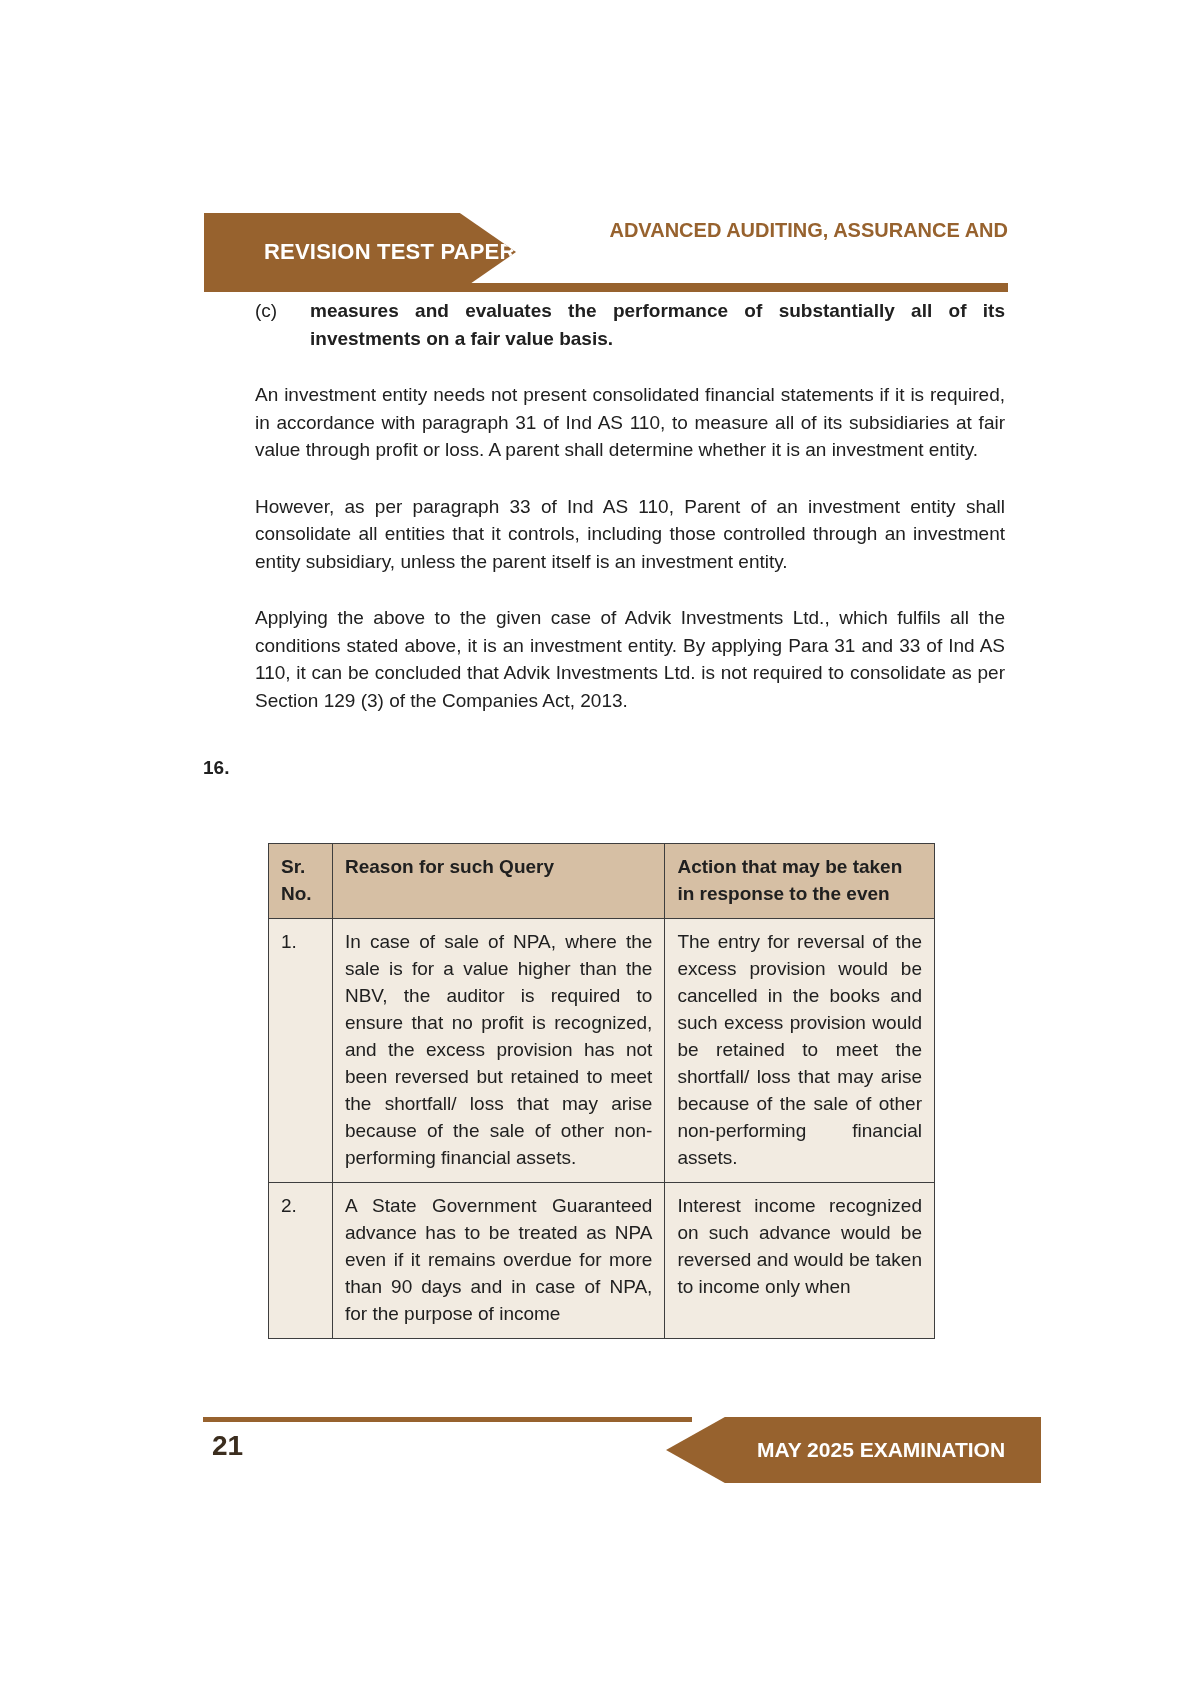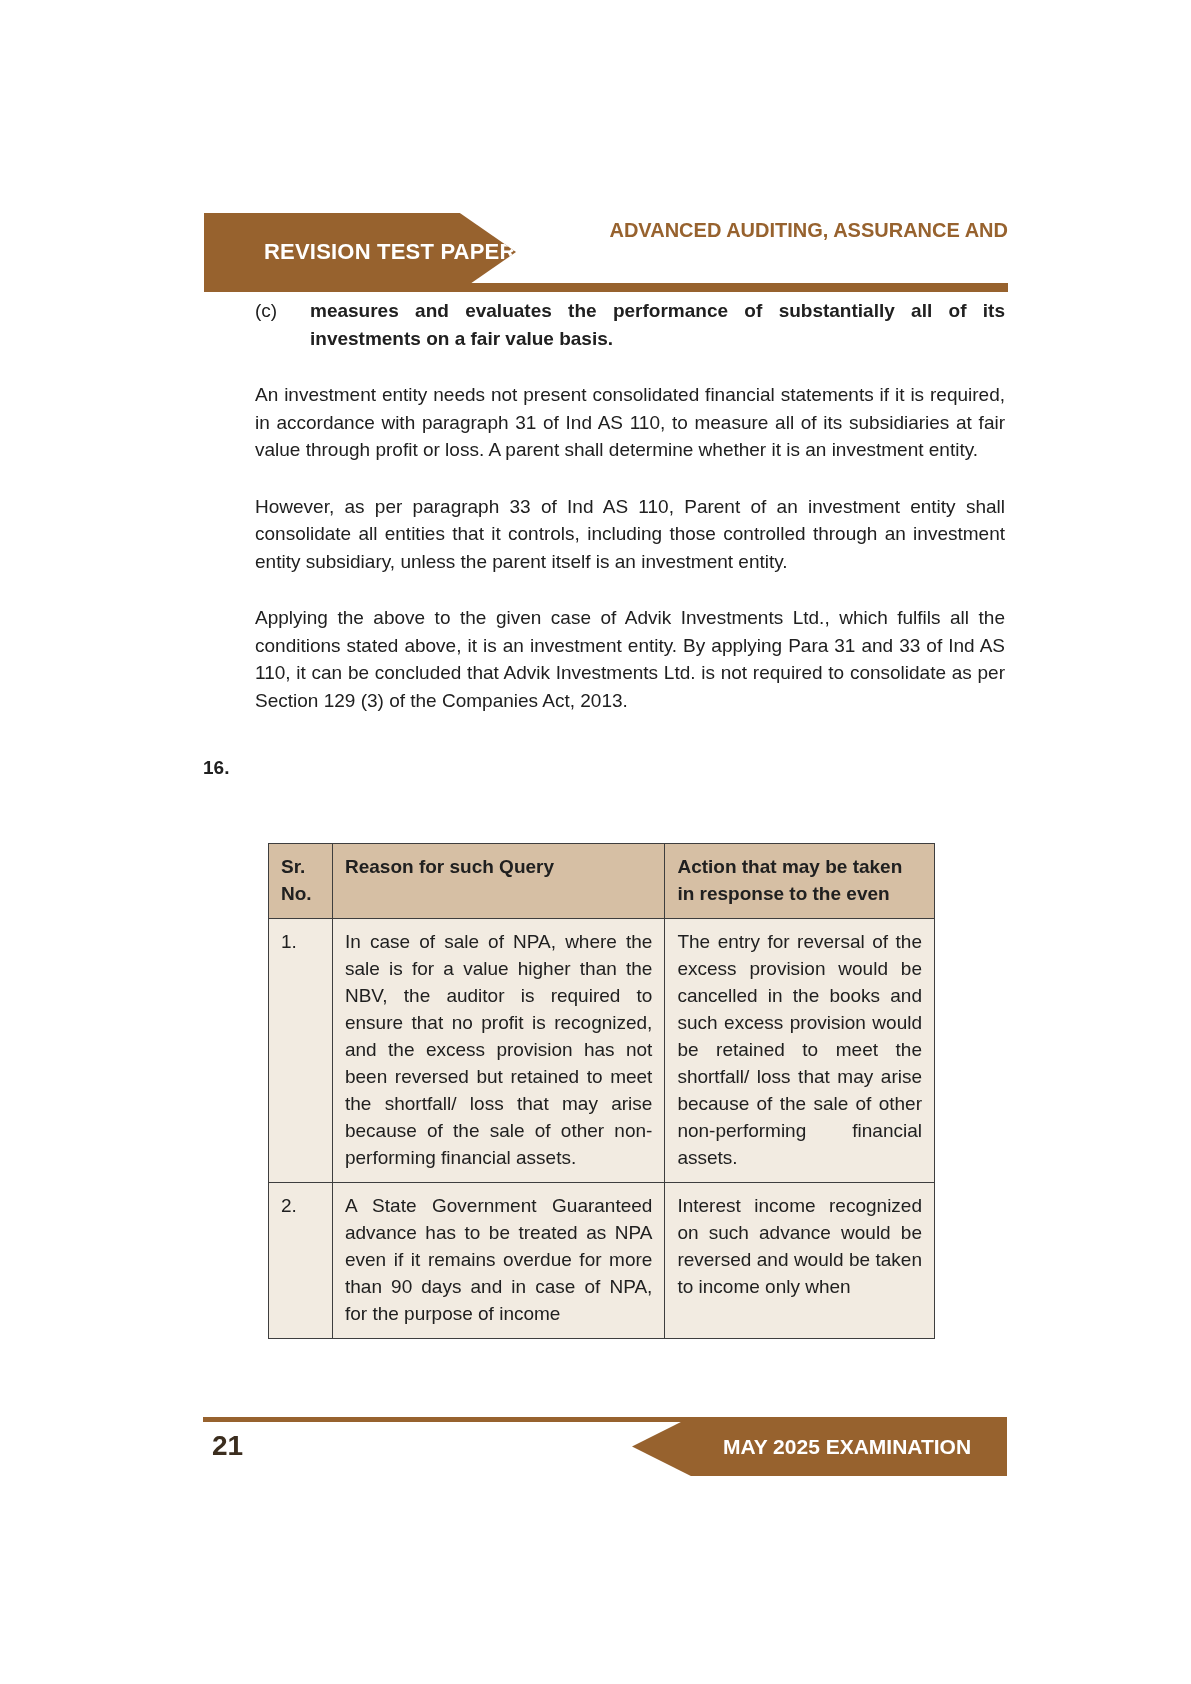--- a/index.html
+++ b/index.html
@@ -68,21 +68,21 @@
   .col-sr{width:64px;}
   .col-reason{width:333px;}
   .col-action{width:270px;}
   .rtp-table td.sr-cell{text-align:left;}
   
   .ftr-rule{
     position:absolute;left:203px;top:1417px;width:489px;height:5px;
     background:#97622E;
   }
   .ftr-banner{
-    position:absolute;left:632px;top:1417px;width:375px;height:59px;
+    position:absolute;left:666px;top:1417px;width:375px;height:66px;
     background:#97622E;
     clip-path:polygon(15.7% 0,100% 0,100% 100%,15.7% 100%,0 50%);
     display:flex;align-items:center;justify-content:center;
   }
   .ftr-banner-label{
     color:#ffffff;font-size:21px;font-weight:bold;
     padding-left:55px;white-space:nowrap;
   }
   .page-num{
     position:absolute;left:212px;top:1430px;

